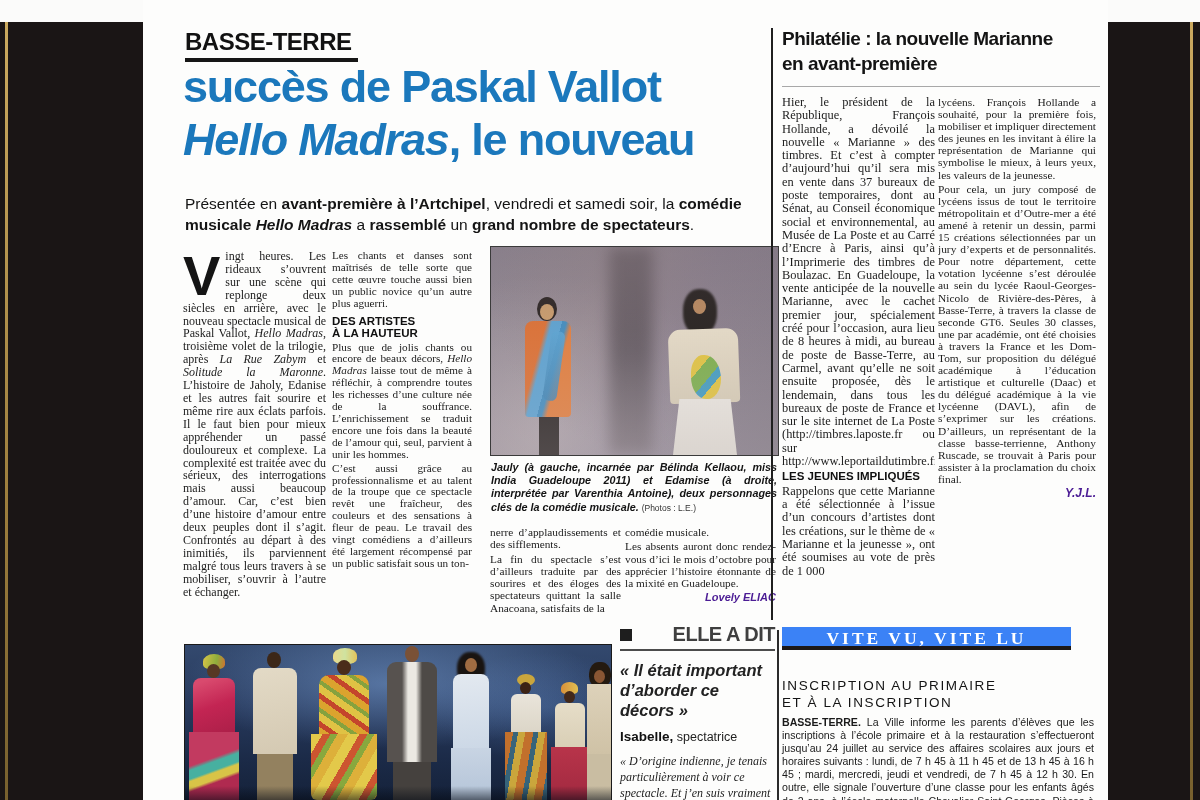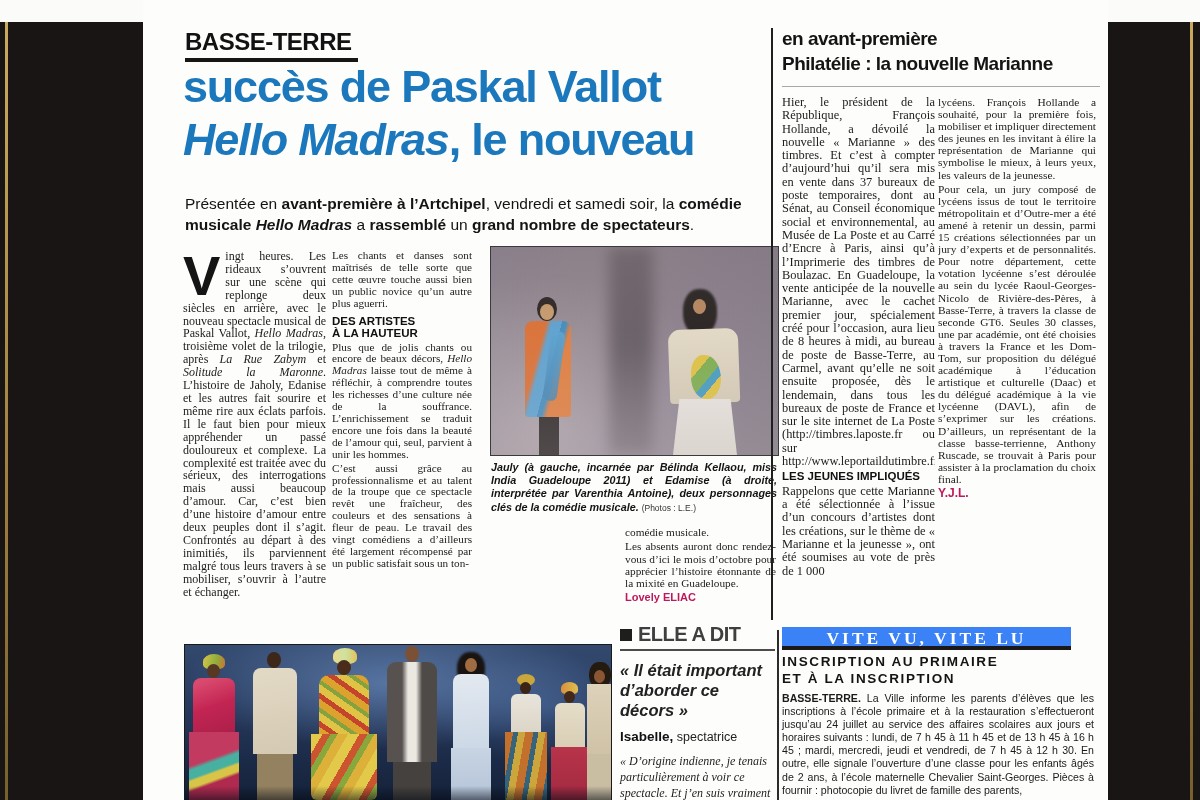--- a/index.html
+++ b/index.html
@@ -36,21 +36,21 @@
   #col1 { left:40px;  top:250px; width:143px; height:376px; font-size:12px;   line-height:12.9px; }
   #col2 { left:189px; top:250px; width:140px; height:392px; font-size:11.2px; line-height:11.9px; }
   #col3 { left:347px; top:526px; width:131px; height:118px; font-size:11.3px; line-height:12.3px; }
   #col4 { left:482px; top:526px; width:151px; height:118px; font-size:11.3px; line-height:12.3px; }
   .dropcap { float:left; font-family:"Liberation Sans",sans-serif; font-weight:700;
              font-size:56px; line-height:45px; padding:3px 5px 0 0; color:#141414; }
   .subhead { font-family:"Liberation Sans",sans-serif; font-weight:700; font-size:11.5px;
              line-height:12.5px; margin:5px 0 2px; text-align:left; color:#101010; }
   .it { font-style:italic; }
   .byline { font-family:"Liberation Sans",sans-serif; font-weight:700; font-size:11px;
-            margin-top:3px; color:#be185d; }
+            text-align:right; margin-top:3px; color:#4c1d95;font-style:italic; }
 
   
   .vdiv1 { position:absolute; left:628px; top:28px; width:2px; height:592px; background:#1f1f1f; }
   .vdiv2 { position:absolute; left:634px; top:630px; width:2px; height:170px; background:#2b2b2b; }
 
   
   .photo1 { position:absolute; left:348px; top:247px; width:287px; height:208px; overflow:hidden;
             outline:1px solid #3a3a3a;
             background:linear-gradient(115deg,#8e8591 0%,#998d93 35%,#8c8290 60%,#837a85 100%); }
   .photo1 > div { position:absolute; }
@@ -142,21 +142,21 @@
             background:linear-gradient(#e6ddc8,#d9cfb6); }
   .f7 .bt { left:2px; top:65px; width:38px; height:53px; background:linear-gradient(#b8344a,#a12940); }
   .f8 { left:402px; width:26px; height:140px; }
   .f8 .wr { left:2px; top:2px; width:22px; height:26px; border-radius:45%; background:#241a10; filter:blur(.6px); }
   .f8 .hd { left:7px; top:10px; width:11px; height:13px; border-radius:50%; background:#8a5633; }
   .f8 .tp { left:0; top:24px; width:26px; height:70px; background:linear-gradient(#ddd2ba,#cfc2a6); }
   .f8 .bt { left:0; top:94px; width:26px; height:46px; background:#c9bda2; }
 
   
   .quotebox { position:absolute; left:477px; top:623px; width:155px; }
-  .qb-head { display:flex; align-items:center; gap:6px; border-bottom:2.5px solid #4c4c4c; padding-bottom:3px; }
+  .qb-head { display:flex; align-items:center; gap:6px; border-bottom:2.5px solid #4c4c4c; padding-bottom:3px;justify-content:space-between; }
   .qb-square { width:12px; height:12px; background:#1e1e1e; flex:0 0 auto; }
   .qb-word { font-family:"Liberation Sans",sans-serif; font-weight:700; font-size:20px;
              letter-spacing:-0.5px; color:#3f3f3f; }
   .qb-title { margin-top:9px; font-family:"Liberation Sans",sans-serif; font-style:italic;
               font-weight:700; font-size:16.5px; line-height:20px; color:#222; }
   .qb-speaker { margin-top:9px; font-family:"Liberation Sans",sans-serif; font-size:12.5px; color:#222; }
   .qb-speaker b { font-size:13.5px; color:#111; }
   .qb-quote { margin-top:10px; font-style:italic; font-size:12px; line-height:15.8px;
               color:#1d1d1d; text-align:left; }
 
@@ -167,21 +167,21 @@
   .phil-rule { position:absolute; left:639px; top:86px; width:318px; height:1px; background:#a8a8a8; }
   #colA { left:639px; top:96px; width:153px; height:520px; font-size:12.4px; line-height:13.3px; }
   #colB { left:795px; top:96px; width:158px; height:520px; font-size:11.4px; line-height:12.1px; }
   #colB .byline { font-size:12px; margin-top:2px; }
 
   
   .vitevu { position:absolute; left:639px; top:627px; width:316px; }
   .vv-banner { width:289px; height:23px; background:#3b82f6; border-bottom:4px solid #1c1818;
                color:#fff; font-family:"Liberation Serif",serif; font-weight:700; font-size:17.5px;
                letter-spacing:3px; text-align:center; line-height:22px; }
-  .vv-heading { margin-top:4px; font-family:"Liberation Sans",sans-serif; font-weight:700;
+  .vv-heading { margin-top:28px; font-family:"Liberation Sans",sans-serif; font-weight:400;
                 font-size:13.5px; line-height:16.5px; letter-spacing:1.6px; color:#141414; }
   .vv-body { margin-top:5px; width:312px; font-family:"Liberation Sans",sans-serif;
              font-size:10.6px; line-height:13.1px; color:#1a1a1a; text-align:justify; }
   .vv-body b { font-weight:700; }
 </style>
 </head>
 <body>
 
 <div id="canvas">
   <div class="white-top">
@@ -230,20 +230,24 @@
           <div class="face"></div>
           <div class="torso"></div>
           <div class="sash"></div>
           <div class="skirt"></div>
       </div>
       <div class="p1-fog"></div>
     </div>
 
     <p class="caption"><span>Jauly (à gauche, incarnée par Bélinda Kellaou, miss India Guadeloupe 2011) et Edamise (à droite, interprétée par Varenthia Antoine), deux personnages clés de la comédie musicale. </span><span class="credit">(Photos : L.E.)</span></p>
 
+    <div class="col" id="col3">
+      <p>nerre d’applaudissements et des sifflements.</p>
+      <p>La fin du spectacle s’est d’ailleurs traduite par des sourires et des éloges des spectateurs quittant la salle Anacoana, satisfaits de la</p>
+    </div>
 
     <div class="col" id="col4">
       <p>comédie musicale.</p>
       <p>Les absents auront donc rendez-vous d’ici le mois d’octobre pour apprécier l’histoire étonnante de la mixité en Guadeloupe.</p>
       <p class="byline">Lovely ELIAC</p>
     </div>
 
     <div class="photo2">
       <div class="fg f1">
           <div class="wr"></div>
@@ -303,22 +307,22 @@
         <div>d’aborder ce décors »</div>
       </div>
       <div class="qb-speaker"><b>Isabelle,</b><span> spectatrice</span></div>
       <p class="qb-quote">« D’origine indienne, je tenais particulièrement à voir ce spectacle. Et j’en suis vraiment ravie car c’est mon histoire et plus encore, notre histoire. Il était important d’aborder ce thème. Je</p>
     </div>
 
     <div class="vdiv1"></div>
     <div class="vdiv2"></div>
 
     <div class="phil-headline">
+      <div>Philatélie : la nouvelle Marianne</div>
       <div>en avant-première</div>
-      <div>Philatélie : la nouvelle Marianne</div>
     </div>
     <div class="phil-rule"></div>
 
     <div class="col" id="colA">
       <p>Hier, le président de la République, François Hollande, a dévoilé la nouvelle « Marianne » des timbres. Et c’est à compter d’aujourd’hui qu’il sera mis en vente dans 37 bureaux de poste temporaires, dont au Sénat, au Conseil économique social et environnemental, au Musée de La Poste et au Carré d’Encre à Paris, ainsi qu’à l’Imprimerie des timbres de Boulazac. En Guadeloupe, la vente anticipée de la nouvelle Marianne, avec le cachet premier jour, spécialement créé pour l’occasion, aura lieu de 8 heures à midi, au bureau de poste de Basse-Terre, au Carmel, avant qu’elle ne soit ensuite proposée, dès le lendemain, dans tous les bureaux de poste de France et sur le site internet de La Poste (http://timbres.laposte.fr ou sur http://www.leportaildutimbre.fr).</p>
       <p class="subhead">LES JEUNES IMPLIQUÉS</p>
       <p>Rappelons que cette Marianne a été sélectionnée à l’issue d’un concours d’artistes dont les créations, sur le thème de « Marianne et la jeunesse », ont été soumises au vote de près de 1 000</p>
     </div>
 
     <div class="col" id="colB">

